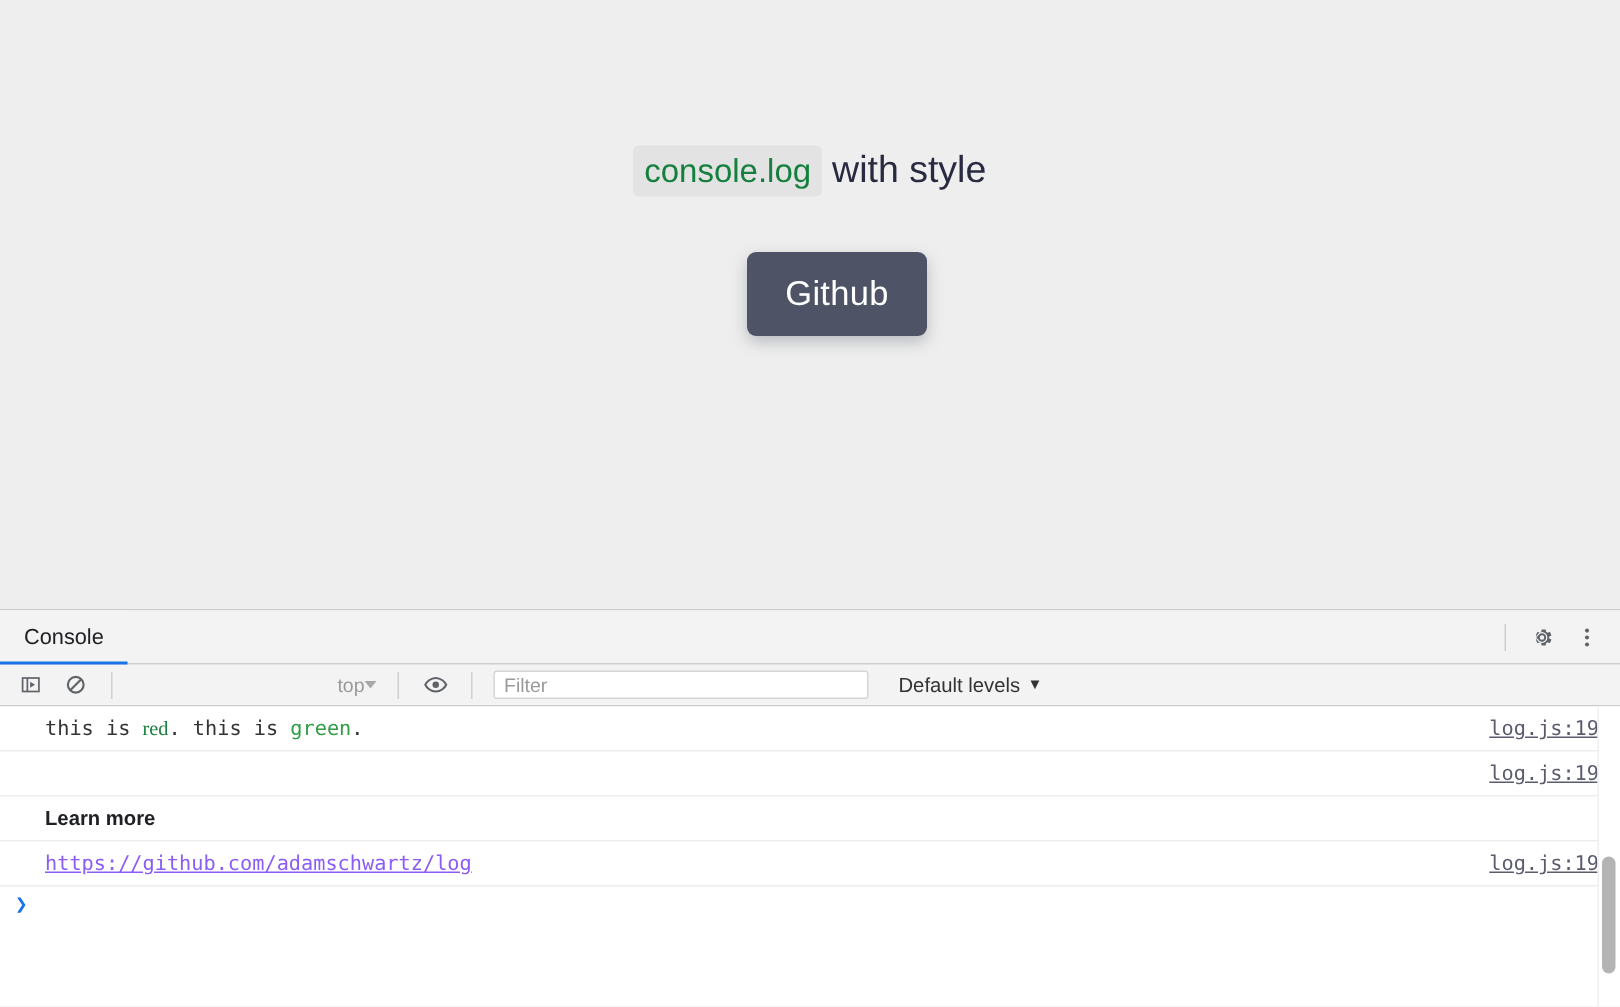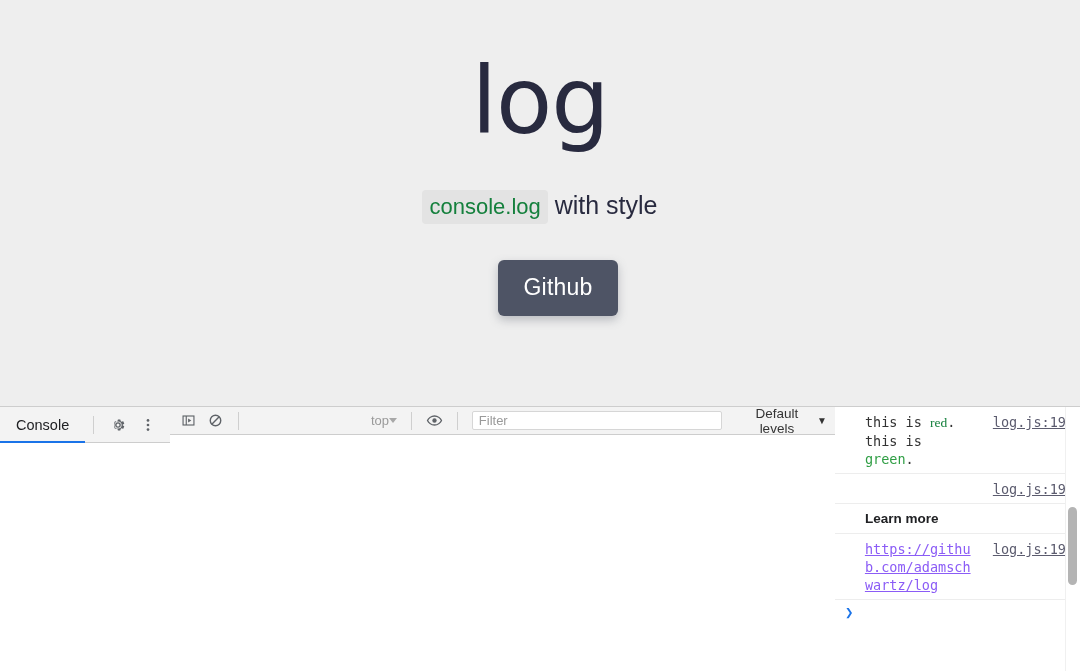--- a/index.html
+++ b/index.html
@@ -74,21 +74,21 @@
     cursor: pointer;
     letter-spacing: 0.2px;
     font-family: "Liberation Sans", sans-serif;
     margin-left: 36px;
   }
 
   
   #devtools {
     flex: 1 1 auto;
     display: flex;
-    flex-direction: row;
+    flex-direction: column;
     background: #ffffff;
     border-top: 1px solid #cdcdcd;
     min-height: 0;
   }
 
   
   .dt-tabbar {
     height: 36px;
     flex: 0 0 36px;
     background: #f3f3f3;
@@ -316,21 +316,20 @@
     width: 9px;
     border-radius: 5px;
     background: #b4b4b4;
   }
 </style>
 </head>
 <body>
 
 <div id="page-area">
   <div class="hero-inner">
-    <div class="logo-title">log</div>
     <div class="tagline"><span class="code-chip">console.log</span><span> with style</span></div>
     <div class="btn-wrap">
       <button class="github-btn">Github</button>
     </div>
   </div>
 </div>
 
 <div id="devtools">
 
   <div class="dt-tabbar">

